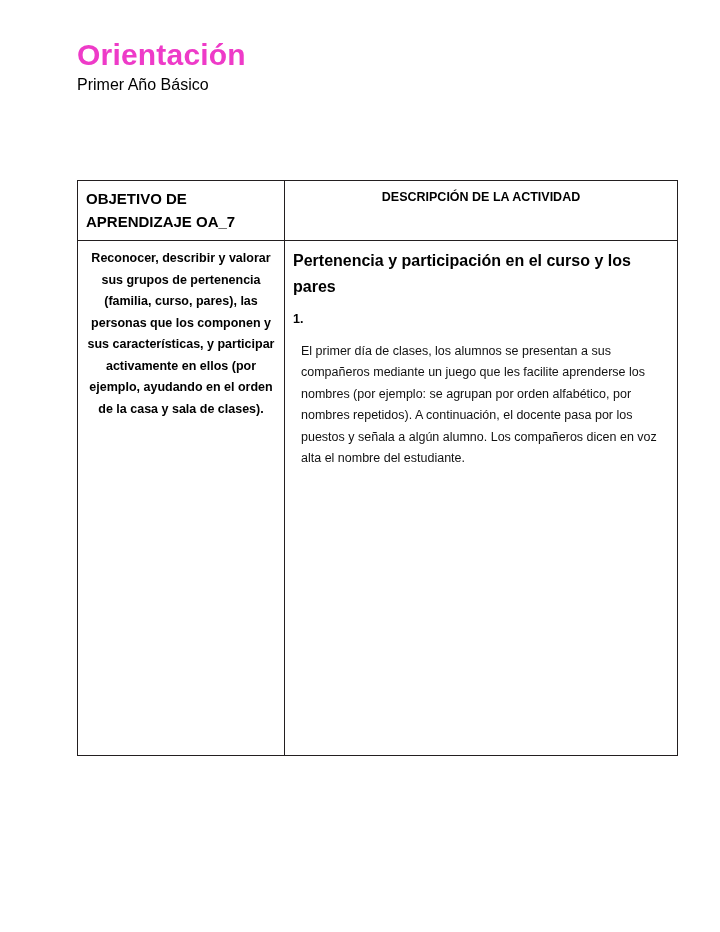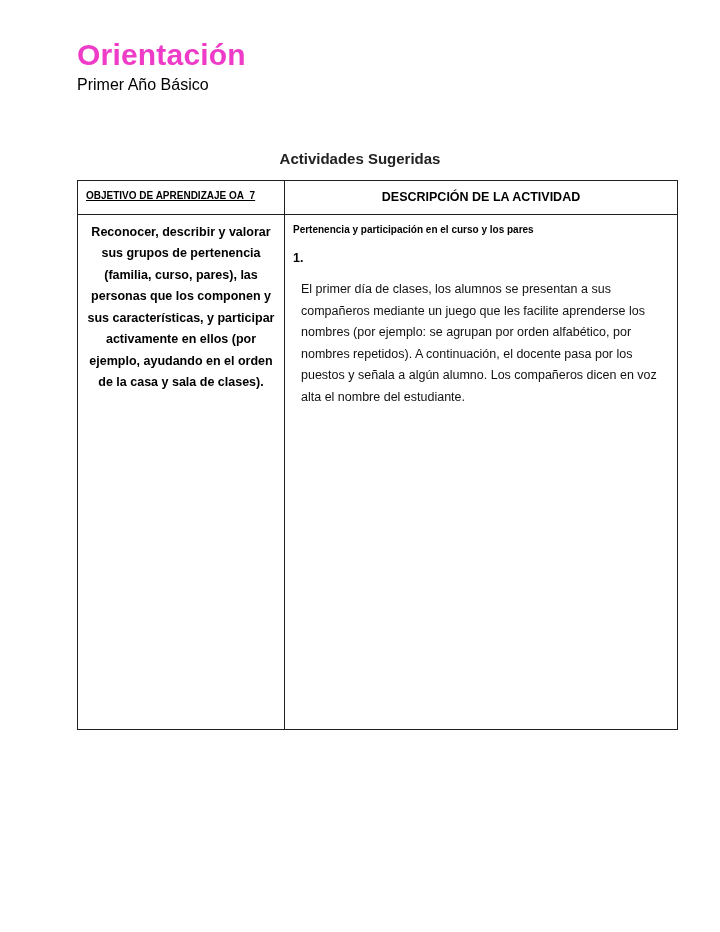--- a/index.html
+++ b/index.html
@@ -86,43 +86,42 @@
     vertical-align: top;
     padding: 7px 8px 7px 8px;
   }
   .col-left {
     width: 190px;
   }
   .col-right {
     width: 376px;
   }
   .th-left {
-    font-size: 10px;
+    font-size: 15px;
     font-weight: bold;
     line-height: 1.5;
-    text-decoration: underline;
   }
   .th-right {
     font-size: 12.5px;
     font-weight: bold;
     text-align: center;
     line-height: 1.5;
   }
   .oa-text {
     font-size: 12.5px;
     font-weight: bold;
     line-height: 1.72;
     padding-top: 2px;
     text-align: center;
   }
   .activity-cell {
     height: 500px;
   }
   .activity-heading {
-    font-size: 10px;
+    font-size: 16px;
     font-weight: bold;
     line-height: 1.6;
     margin: 0 0 12px 0;
   }
   .activity-number {
     font-size: 12.5px;
     font-weight: bold;
     margin: 0 0 12px 0;
     line-height: 1.4;
   }
@@ -139,21 +138,20 @@
 
 <div class="page">
 
   <div class="header">
     <div class="header-left">
       <div class="subject-title">Orientación</div>
       <div class="grade-title">Primer Año Básico</div>
     </div>
   </div>
 
-  <div class="section-title">Actividades Sugeridas</div>
 
   <table class="activities">
     <tbody>
       <tr>
         <td class="col-left th-left">OBJETIVO DE APRENDIZAJE OA_7</td>
         <td class="col-right th-right">DESCRIPCIÓN DE LA ACTIVIDAD</td>
       </tr>
       <tr>
         <td class="col-left oa-text">Reconocer, describir y valorar sus grupos de pertenencia (familia, curso, pares), las personas que los componen y sus características, y participar activamente en ellos (por ejemplo, ayudando en el orden de la casa y sala de clases).</td>
         <td class="col-right activity-cell">

